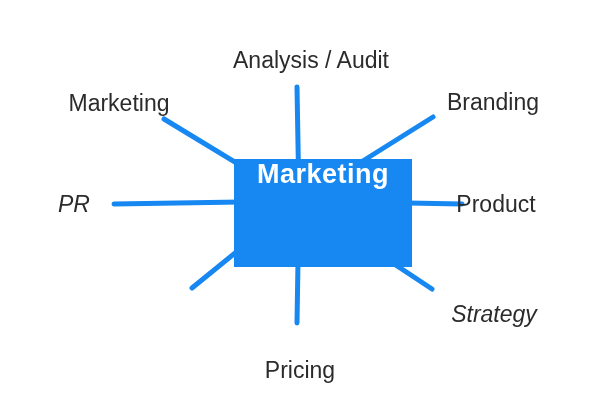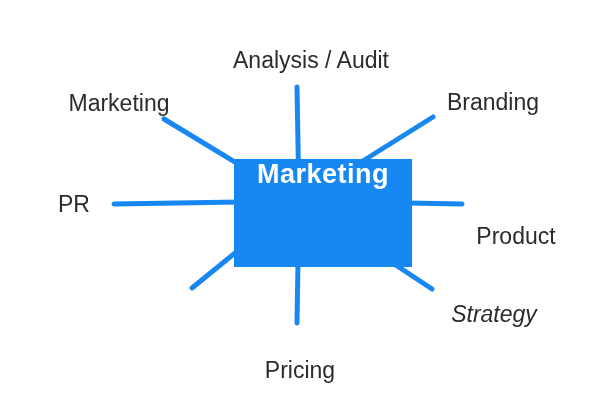--- a/index.html
+++ b/index.html
@@ -56,25 +56,25 @@
   .node-label {
     position: absolute;
     transform: translate(-50%, -50%);
     color: var(--text);
     font-size: 23px;
     white-space: nowrap;
     z-index: 3;
   }
   .pos-top          { left: 311px; top: 60px; }
   .pos-top-right    { left: 493px; top: 96px; margin-top: 6px; }
-  .pos-right        { left: 516px; top: 204px; margin-top: 32px; }
+  .pos-right        { left: 496px; top: 204px; }
   .pos-bottom-right { left: 494px; top: 314px; font-style: italic; }
   .pos-bottom       { left: 300px; top: 345px; margin-top: 25px; }
   .pos-bottom-left  { left: 117px; top: 302px; }
-  .pos-left         { left: 74px;  top: 204px; }
+  .pos-left         { left: 74px;  top: 204px; font-style: italic; }
   .pos-top-left     { left: 119px; top: 103px; }
 </style>
 </head>
 <body>
 
 <div class="stage">
 
   <svg class="connectors" viewBox="0 0 600 400" xmlns="http://www.w3.org/2000/svg">
     <line x1="299" y1="201" x2="297" y2="87"></line>
     <line x1="299" y1="201" x2="433" y2="117"></line>

